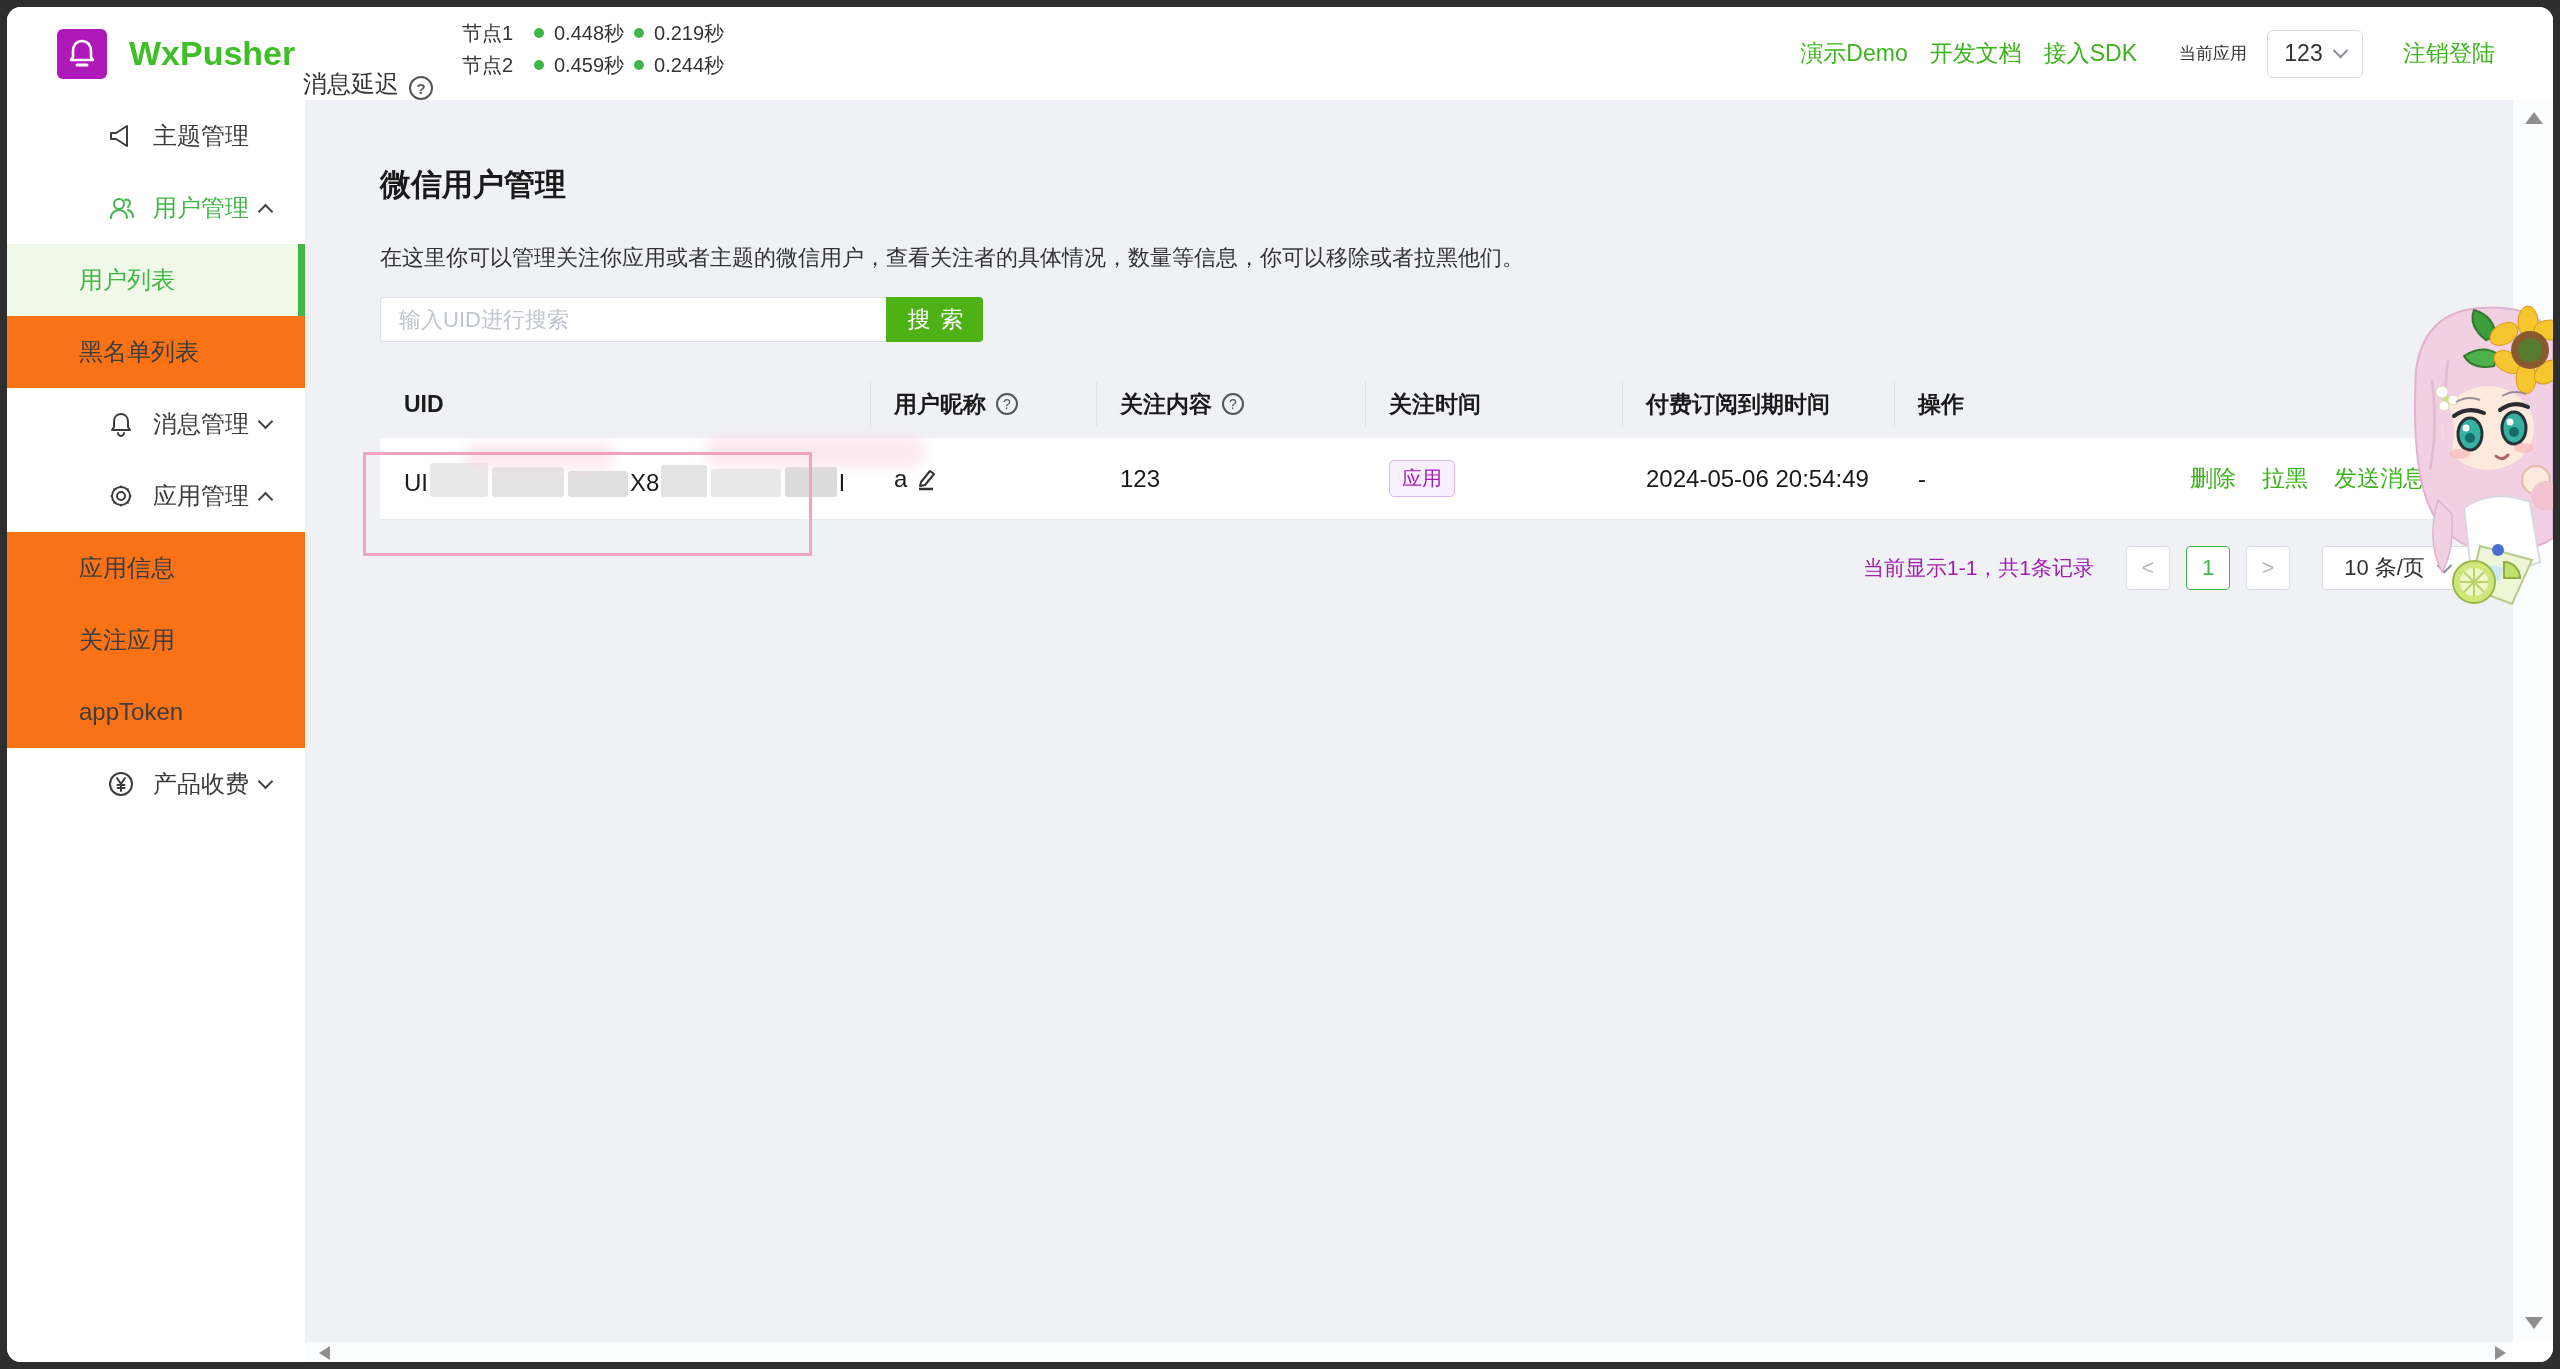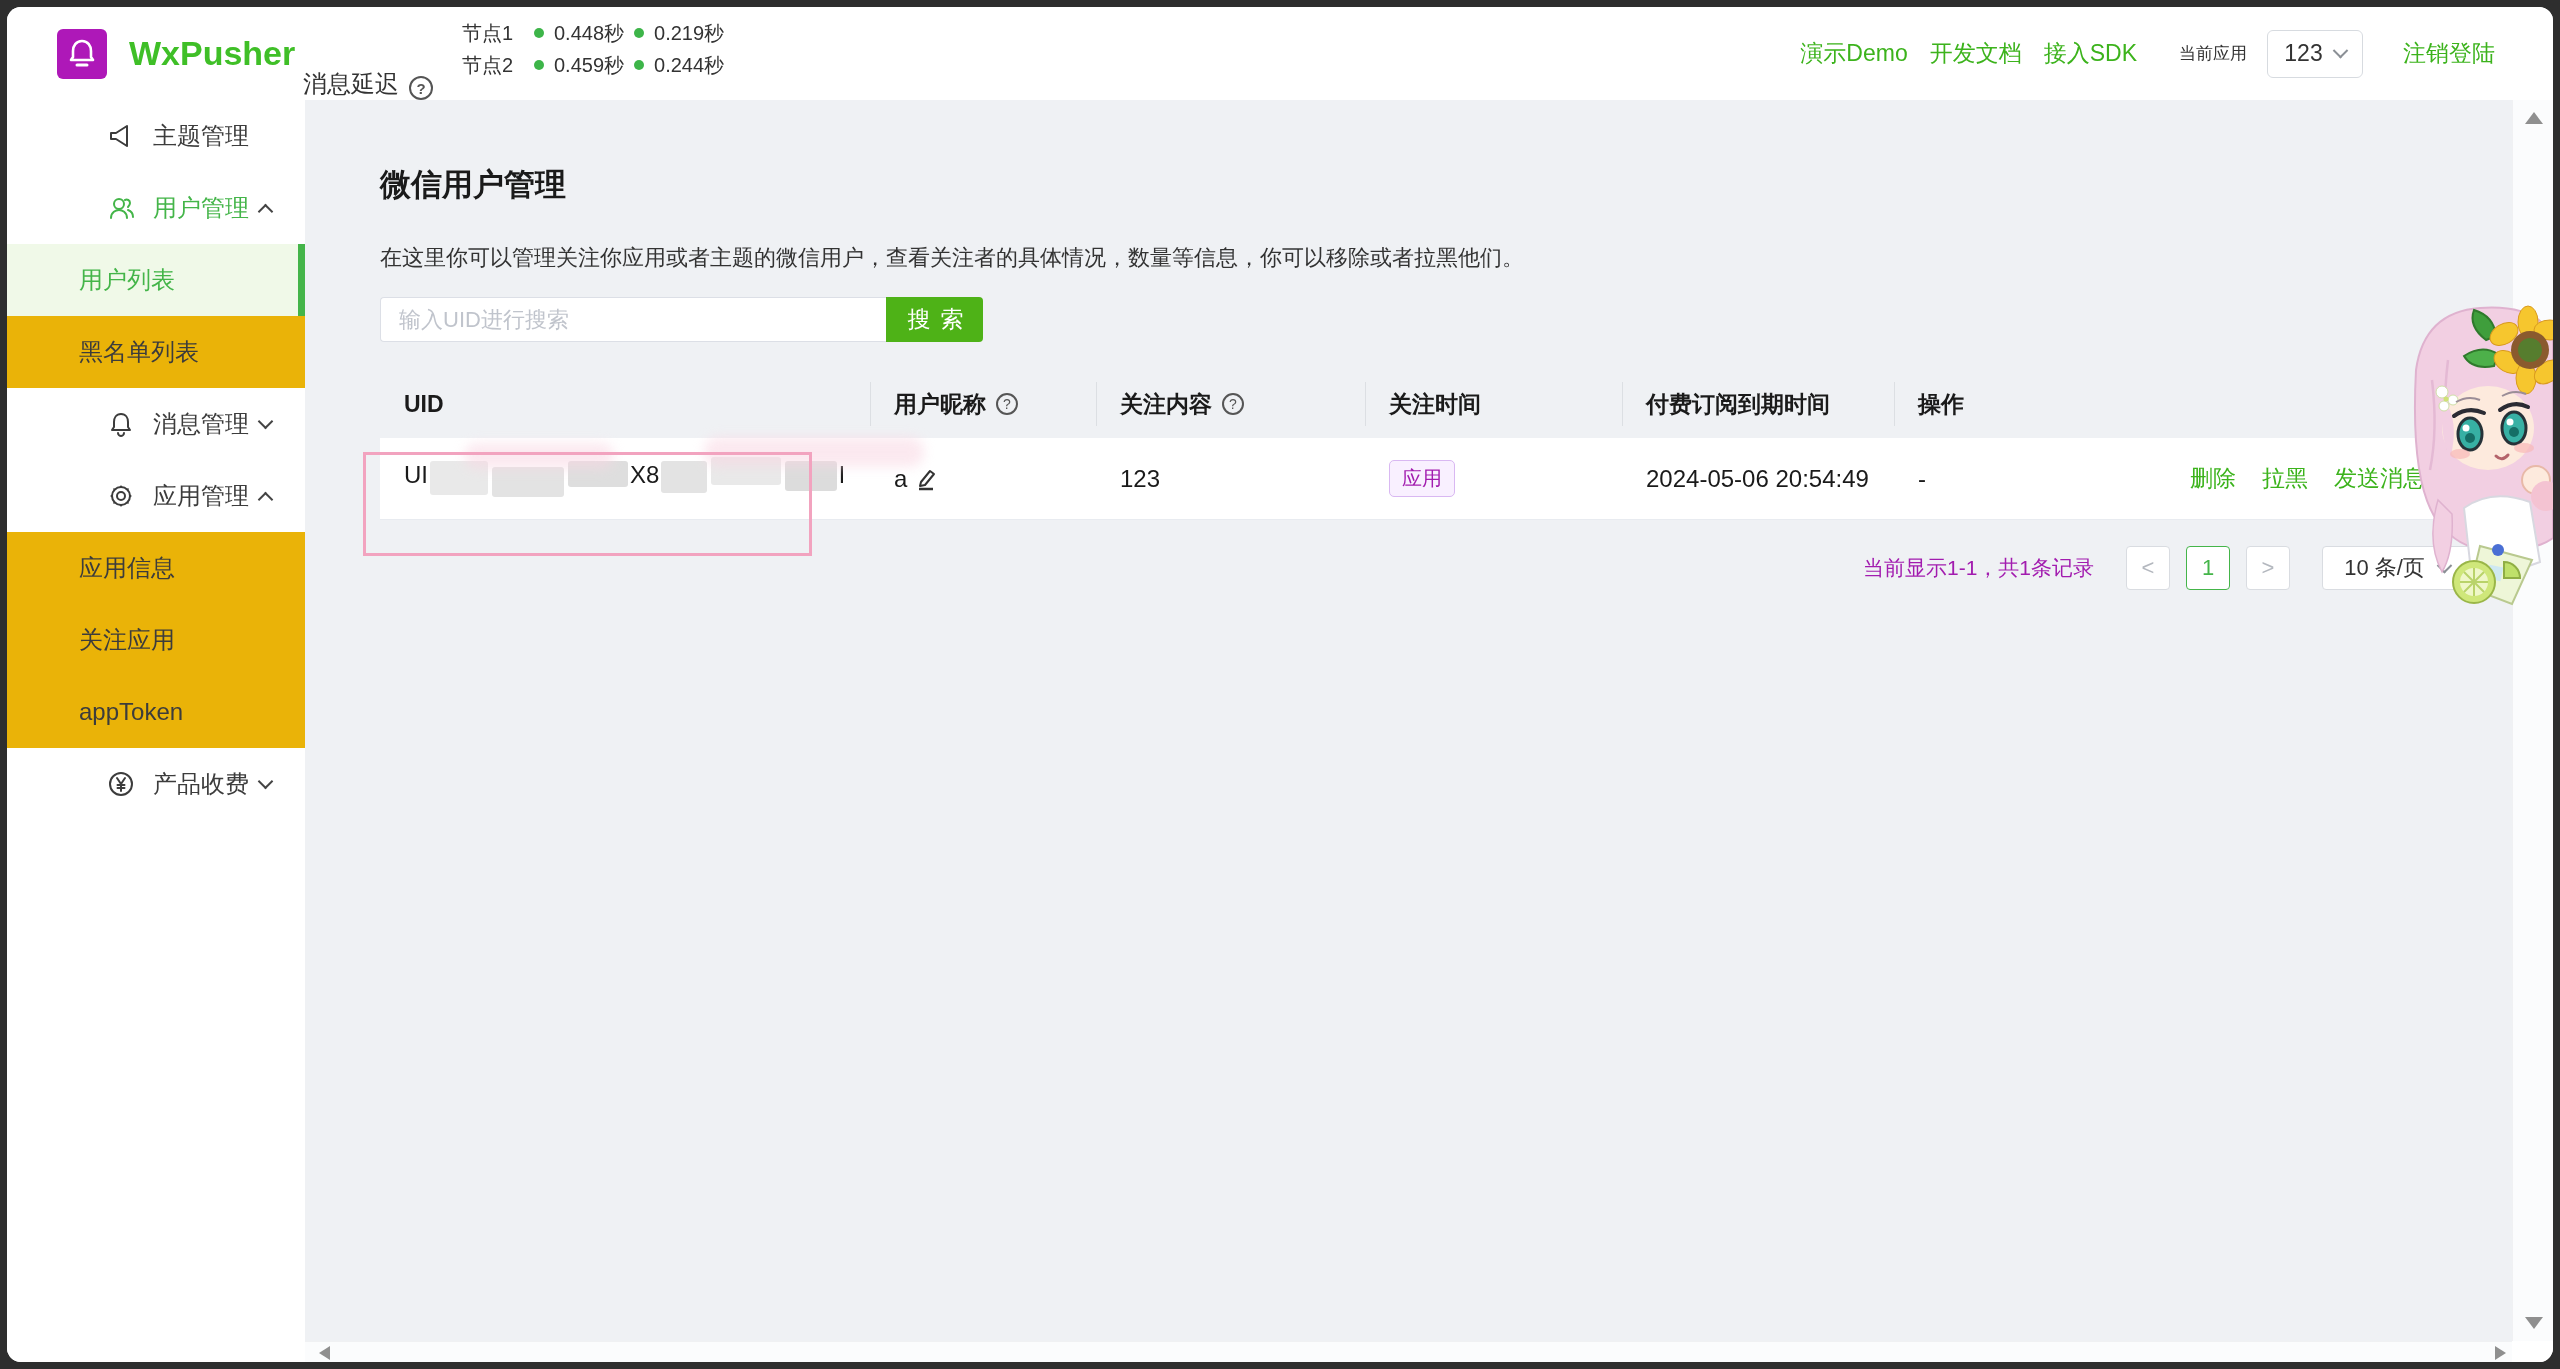--- a/index.html
+++ b/index.html
@@ -34,41 +34,41 @@
   .chev.down { transform:rotate(45deg) translate(-2px,-2px); }
   .logout { margin-left:40px; }
   
   .sidebar { position:absolute; left:0; top:93px; width:298px; bottom:0; background:#fff; }
   .side-item { height:72px; display:flex; align-items:center; padding-left:44px; position:relative; cursor:pointer; font-size:24px; color:#3c3c3c;justify-content:center; }
   .side-item .icn { width:28px; height:28px; margin-right:18px; flex:0 0 auto; }
   .side-item .schev { position:absolute; right:34px; }
   .schev { width:11px; height:11px; border-right:2.5px solid #444; border-bottom:2.5px solid #444; display:inline-block; }
   .schev.down { transform:rotate(45deg); margin-top:-6px; }
   .schev.up { transform:rotate(-135deg); margin-top:6px; }
-  .side-sub { height:72px; display:flex; align-items:center; padding-left:72px; font-size:24px; color:#3c3c3c; background:#eab308; cursor:pointer; position:relative; }
+  .side-sub { height:72px; display:flex; align-items:center; padding-left:72px; font-size:24px; color:#3c3c3c; background:#f97316; cursor:pointer; position:relative; }
   .side-sub.selected { background:#f0f9e8; color:#44b549; }
   .side-sub.selected .active-bar { position:absolute; right:0; top:0; bottom:0; width:7px; background:#44b549; }
   .green-item { color:#44b549; }
   
   .main { position:absolute; left:298px; top:93px; right:41px; bottom:21px; background:#eff1f4; overflow:hidden; }
   .page-title { position:absolute; left:75px; top:64px; font-size:31px; font-weight:bold; color:#1a1a1a; }
   .page-desc { position:absolute; left:75px; top:143px; font-size:22px; color:#333; }
   .search-row { position:absolute; left:75px; top:197px; display:flex; }
   .search-input { width:506px; height:45px; border:1px solid #dcdfe6; border-right:none; border-radius:4px 0 0 4px; padding:0 18px; font-size:22px; color:#333; background:#fff; outline:none; font-family:inherit; }
   .search-input::placeholder { color:#c0c4cc; }
   .search-btn { width:97px; height:45px; background:#4eb217; color:#fff; font-size:23px; border:none; border-radius:0 4px 4px 0; cursor:pointer; letter-spacing:10px; padding-left:12px; font-family:inherit; }
   .table { position:absolute; left:75px; top:270px; right:0; }
   .trow { display:grid; grid-template-columns:490px 226px 269px 257px 272px 272px 1fr; }
   .thead { height:68px; }
   .th { display:flex; align-items:center; padding-left:24px; font-size:23px; font-weight:bold; color:#1a1a1a; position:relative; gap:10px; }
   .th:not(:first-child)::before { content:""; position:absolute; left:0; top:12px; height:44px; width:1px; background:#dcdfe3; }
   .th .qmark { border-width:2px; width:22px; height:22px; font-size:14px; font-weight:normal; }
   .tbody { height:82px; background:#fff; border-bottom:1px solid #e8ebf0; }
   .td { display:flex; align-items:center; padding-left:24px; font-size:24px; color:#1a1a1a; position:relative; }
-  .uid-redacted { position:relative; display:flex; align-items:flex-start; }
+  .uid-redacted { position:relative; display:flex; align-items:flex-end; }
   .rb { display:inline-block; background:#e3e3e3; border-radius:3px; height:30px; margin:0 2px; }
   .rb.a { width:58px; height:34px; background:#e9e9e9; }
   .rb.b { width:72px; margin-top:6px; }
   .rb.c { width:60px; height:26px; background:#dedede; }
   .rb.d { width:46px; height:32px; }
   .rb.e { width:70px; height:28px; background:#e9e9e9; margin-top:-4px; }
   .rb.f { width:52px; height:30px; background:#dcdcdc; }
   .smudge { position:absolute; background:#f9d7e3; opacity:.55; border-radius:14px; filter:blur(6px); }
   .smudge.s1 { left:60px; top:-18px; width:150px; height:26px; }
   .smudge.s2 { left:300px; top:-24px; width:220px; height:30px; }

